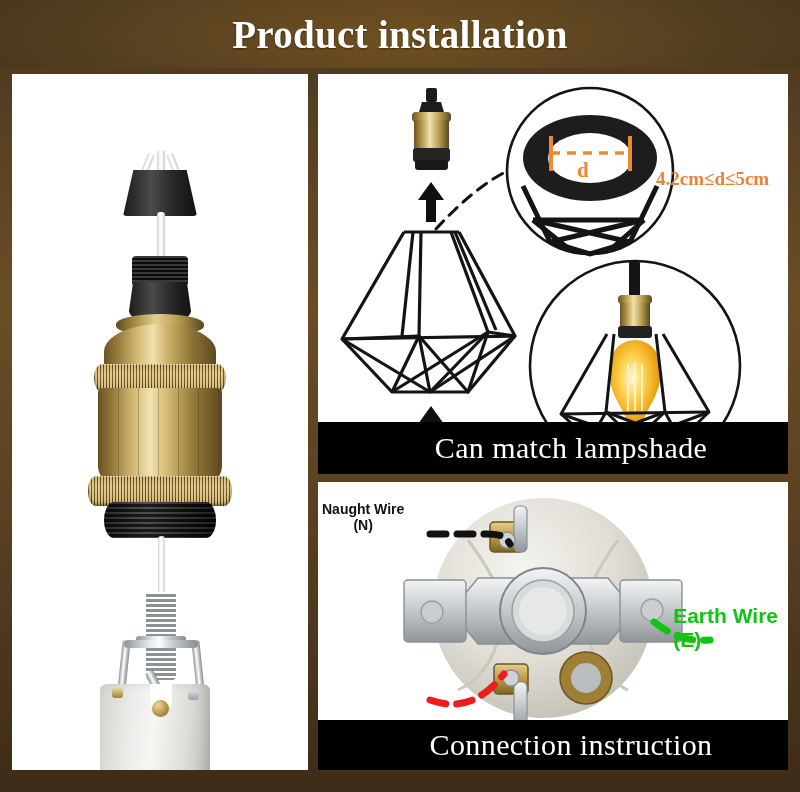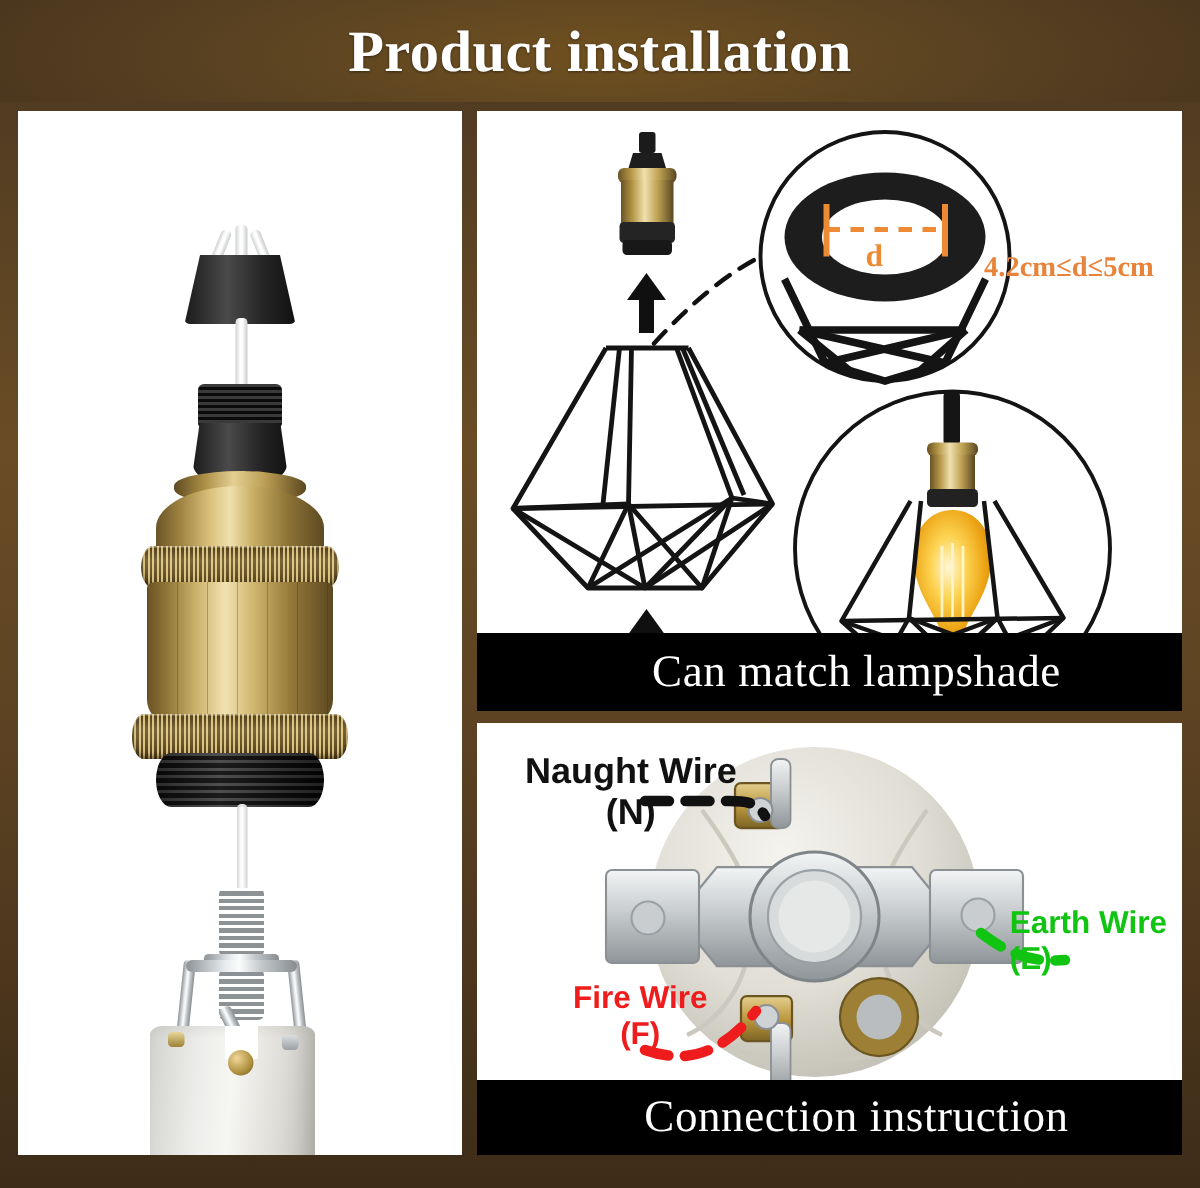--- a/index.html
+++ b/index.html
@@ -115,21 +115,21 @@
   .d-label{
     position:absolute;color:#ef8a34;font-family:"Liberation Serif",serif;
     font-weight:700;font-size:21px;line-height:1;
   }
 
   
   .wire-label{
     position:absolute;font-family:"Liberation Sans",sans-serif;font-weight:700;
     line-height:1.12;text-align:center;white-space:nowrap;
   }
-  .wl-n{color:#111;font-size:24px;left:32px;top:20px;}
+  .wl-n{color:#111;font-size:14px;left:4px;top:20px;}
   .wl-e{color:#11c411;font-size:21px;right:10px;top:122px;text-align:left;}
   .wl-f{color:#ee1c1c;font-size:21px;left:64px;top:172px;}
   .wl-sub{display:block;}
 </style>
 </head>
 <body>
 
 <div class="page">
 
   <div class="header">
@@ -347,23 +347,19 @@
     <div class="wire-label wl-n">
       <span>Naught Wire</span>
       <span class="wl-sub">(N)</span>
     </div>
 
     <div class="wire-label wl-e">
       <span>Earth Wire</span>
       <span class="wl-sub">(E)</span>
     </div>
 
-    <div class="wire-label wl-f">
-      <span>Fire Wire</span>
-      <span class="wl-sub">(F)</span>
-    </div>
 
     <div class="caption-bar">
       <div class="caption-text">Connection instruction</div>
     </div>
   </div>
 
 </div>
 
 </body></html>

